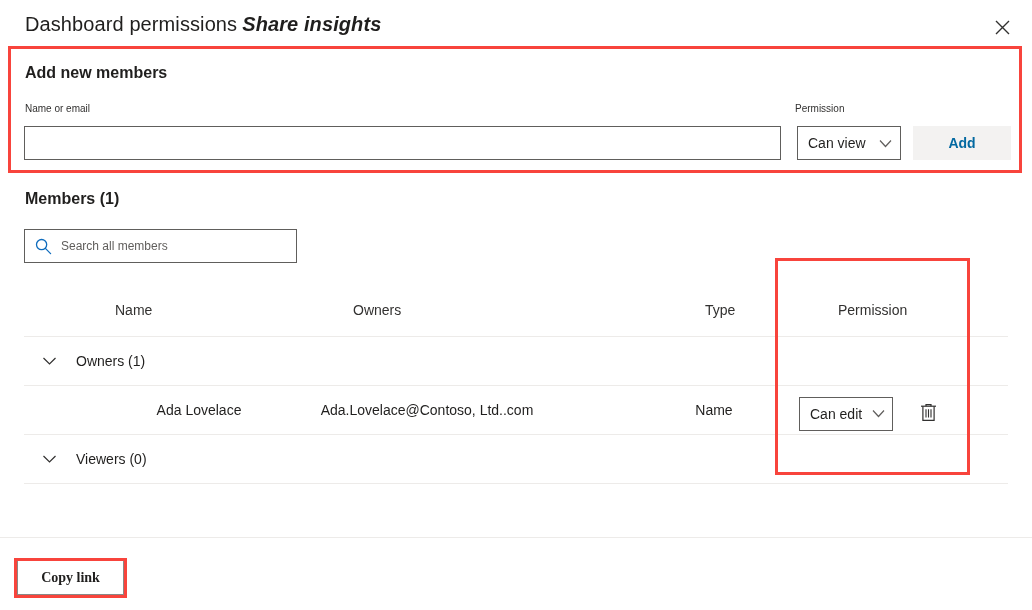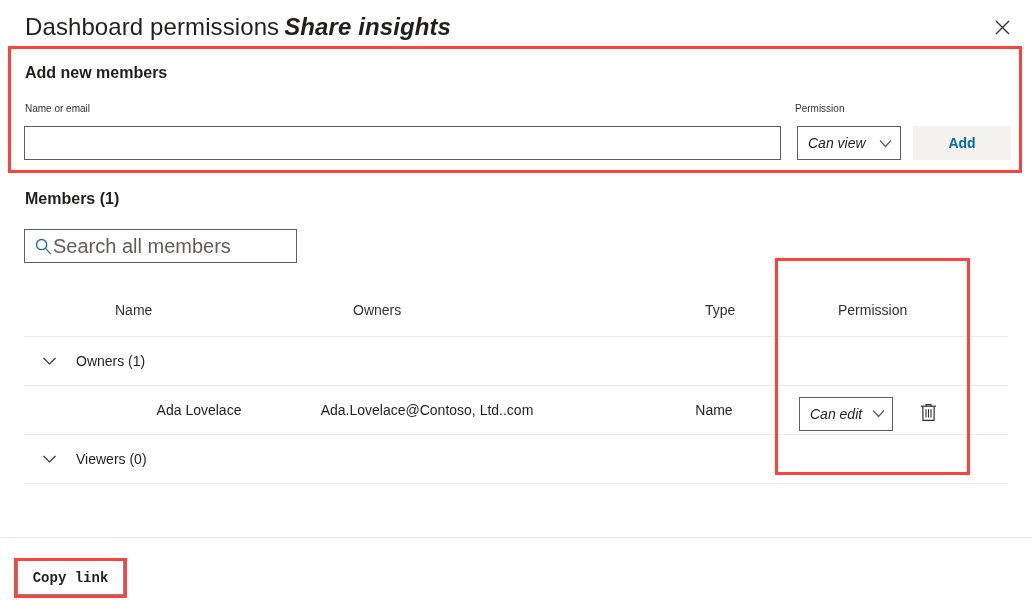--- a/index.html
+++ b/index.html
@@ -18,21 +18,21 @@
     height: 610px;
     background: #ffffff;
     overflow: hidden;
   }
 
   
   .dialog-title {
     position: absolute;
     left: 25px;
     top: 13px;
-    font-size: 24px;
+    font-size: 20px;
     color: #201f1e;
     white-space: nowrap;
     letter-spacing: 0.1px;
   }
   .dialog-title .title-main { font-weight: 400; }
   .dialog-title .title-sub  { font-style: italic; font-weight: 700; margin-left: 5px; }
 
   .close-btn {
     position: absolute;
     right: 14px;
@@ -102,21 +102,21 @@
     box-sizing: border-box;
     border: 1px solid #605e5c;
     background: #ffffff;
     display: flex;
     align-items: center;
     cursor: pointer;
     font-size: 14px;
     color: #201f1e;
     padding: 0 8px 0 10px;
   }
-  .dropdown .dd-text { flex: 1 1 auto; white-space: nowrap; font-style: italic; }
+  .dropdown .dd-text { flex: 1 1 auto; white-space: nowrap; }
   .dropdown .dd-chev {
     flex: 0 0 auto;
     margin-left: 10px;
     display: flex;
     align-items: center;
   }
   #permission-select-new { left: 797px; top: 126px; width: 104px; height: 34px; }
 
   .add-btn {
     position: absolute;
@@ -151,23 +151,23 @@
     align-items: center;
     padding-left: 10px;
   }
   .search-wrap .mag { flex: 0 0 auto; display: flex; align-items: center; }
   .search-input {
     flex: 1 1 auto;
     border: none;
     outline: none;
     background: transparent;
     font-family: "Liberation Sans", sans-serif;
-    font-size: 20px;
-    color: #201f1e;
-    margin-left: 1px;
+    font-size: 12px;
+    color: #201f1e;
+    margin-left: 9px;
     padding: 0;
   }
   .search-input::placeholder { color: #605e5c; }
 
   
   #members-table {
     position: absolute;
     left: 24px;
     top: 296px;
     width: 984px;
@@ -252,21 +252,21 @@
   }
   .copy-link-btn {
     position: absolute;
     left: 17px;
     top: 560px;
     width: 107px;
     height: 35px;
     box-sizing: border-box;
     background: #ffffff;
     border: 1px solid #8a8886;
-    font-family: Liberation Mono, monospace;
+    font-family: Liberation Serif, serif;
     font-size: 14px;
     font-weight: 600;
     color: #201f1e;
     cursor: pointer;
     padding: 0;
   }
 </style>
 </head>
 <body>
 

